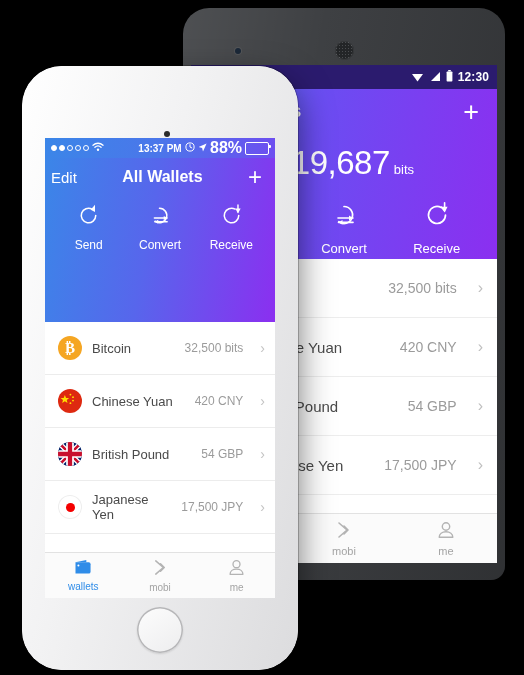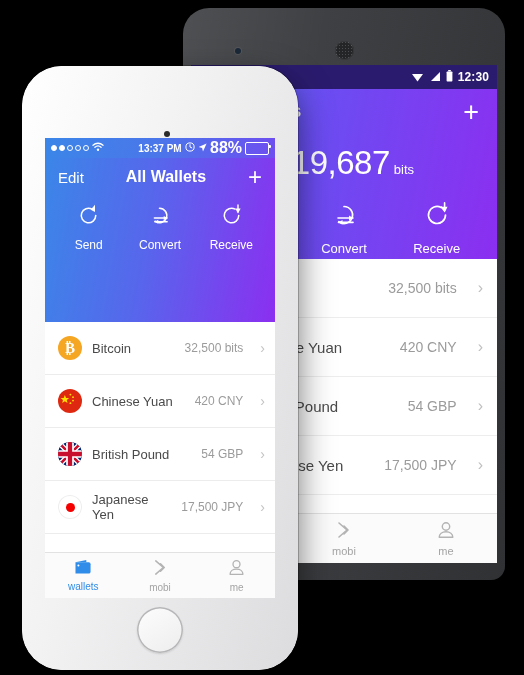--- a/index.html
+++ b/index.html
@@ -222,21 +222,21 @@
   }
   .sb-batt .fill { height: 100%; background: #ffffff; border-radius: 1px; }
 
   .ios-header {
     background: linear-gradient(100deg, #3b86e8 0%, #5766ec 45%, #8b2ff0 100%);
     height: 164px;
     position: relative;
   }
   .ih-navbar {
     display: flex; align-items: center; justify-content: space-between;
-    padding: 10px 13px 0 13px;
+    padding: 10px 13px 0 6px;
   }
   .ih-edit { color: #ffffff; font-size: 15px; }
   .ih-title { color: #ffffff; font-size: 16px; font-weight: bold; }
   .ih-plus { color: #ffffff; font-size: 24px; font-weight: 200; line-height: 16px; }
   .ih-balance { text-align: center; margin-top: 21px; color: #ffffff; }
   .ih-balance .amt { font-size: 28px; font-weight: 300; letter-spacing: -0.4px; }
   .ih-balance .unit { font-size: 12px; margin-left: 3px; }
   .ih-actions {
     display: flex; justify-content: space-around; align-items: flex-start;
     margin-top: 15px; padding: 0 8px;

